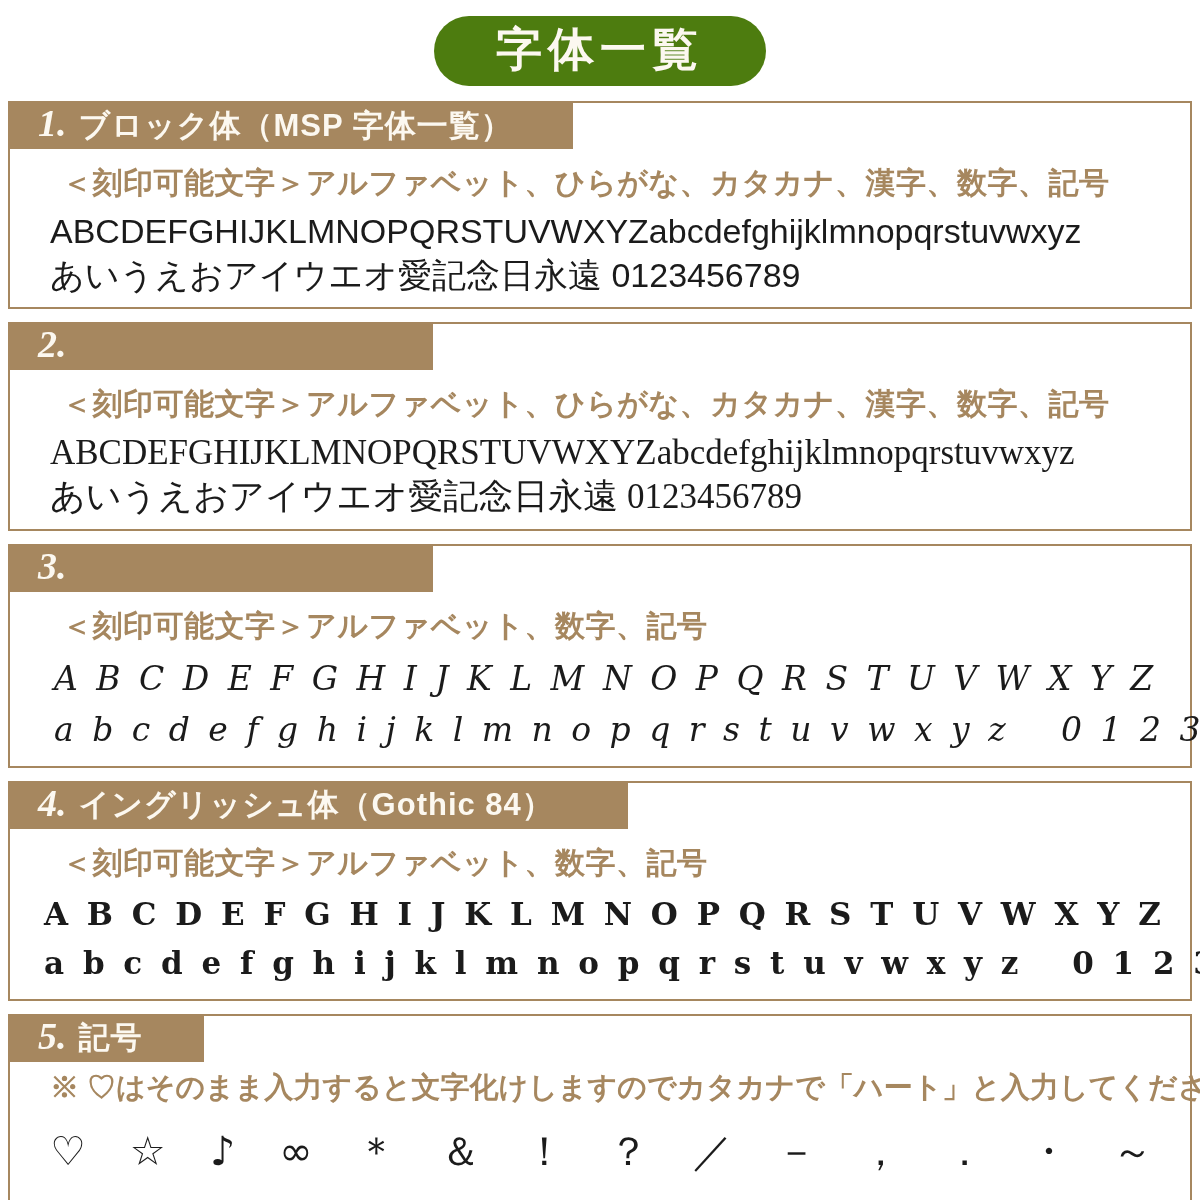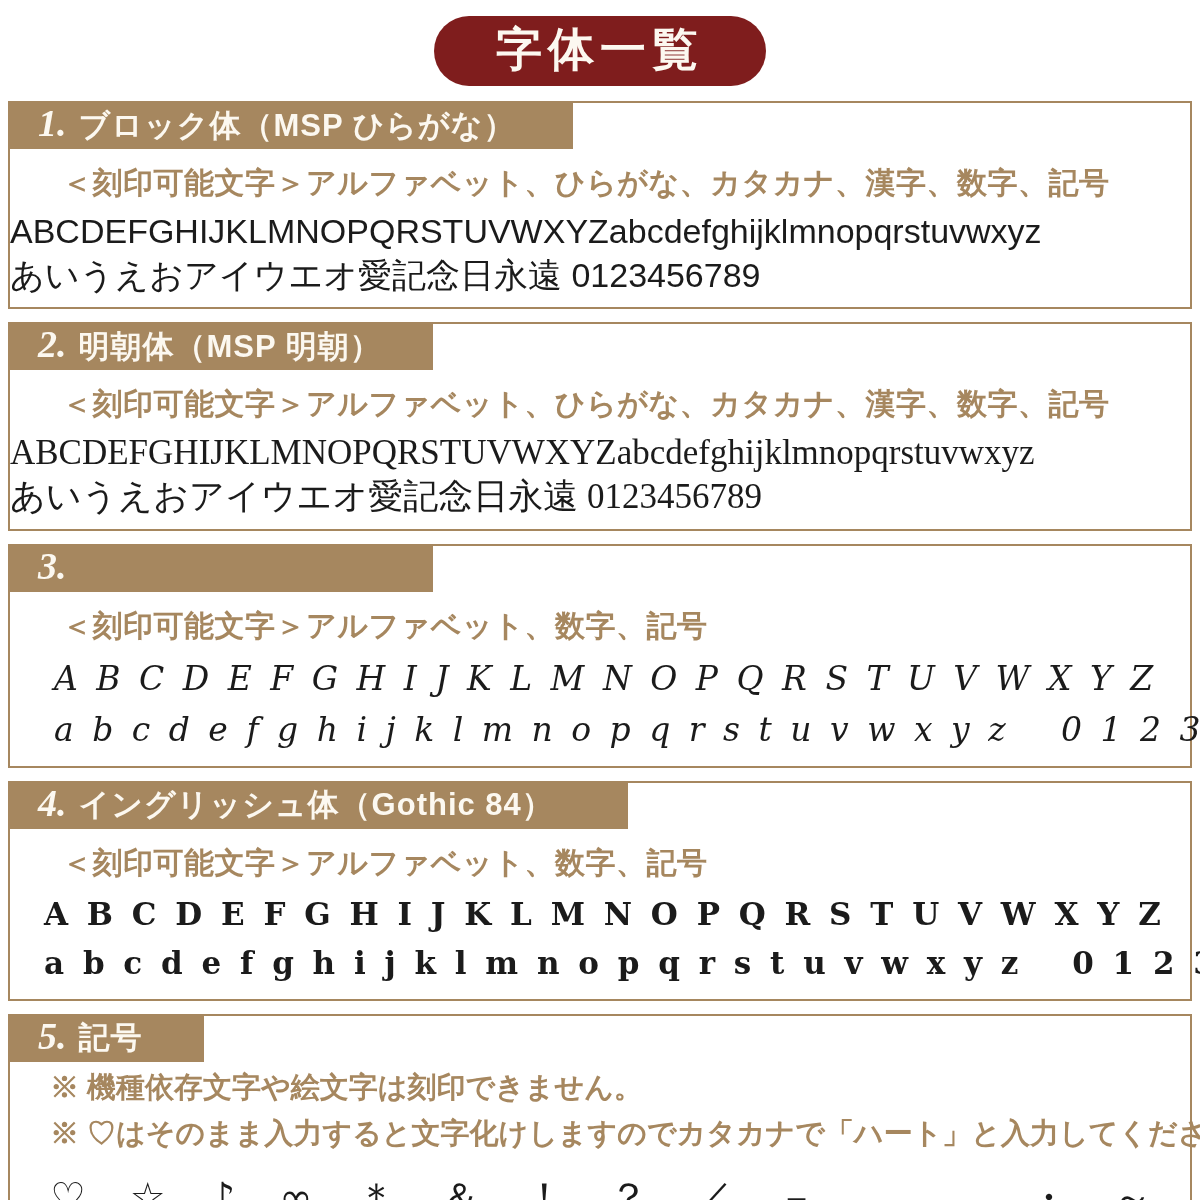--- a/index.html
+++ b/index.html
@@ -6,21 +6,21 @@
   html, body {
     width: 1200px; height: 1200px;
     background: #ffffff;
     font-family: "Liberation Sans", sans-serif;
     overflow: hidden;
   }
   
   .badge {
     width: fit-content;
     margin: 16px auto 15px auto;
-    background: #7f1d1d;
+    background: #4d7c0f;
     color: #FCF8F0;
     border-radius: 44px;
     padding: 10px 62px 14px 62px;
     font-size: 46px;
     font-weight: bold;
     letter-spacing: 6px;
     line-height: 1.0;
   }
   
   .box {
@@ -60,20 +60,21 @@
   .label {
     color: #A6875F;
     font-weight: bold;
     font-size: 30px;
     letter-spacing: 0.5px;
     padding: 12px 10px 6px 52px;
     white-space: nowrap;
   }
   .sample {
     color: #1B1B1B;
+    padding-left: 40px;
     white-space: nowrap;
   }
   .sample.gothic { font-family: "Liberation Sans", sans-serif; font-size: 34px; line-height: 1.28; letter-spacing: 0; }
   .sample.mincho { font-family: "Liberation Serif", serif;   font-size: 35px; line-height: 1.26; }
   .sample.script {
     font-family: "DejaVu Serif", serif;
     font-style: italic;
     font-size: 33px;
     letter-spacing: 4px;
     line-height: 1.55;
@@ -107,31 +108,30 @@
 </head>
 <body>
 
 <div class="badge">
   <span>字体一覧</span>
 </div>
 
 <section class="box" style="min-height:200px">
   <div class="bar" style="width:565px">
     <span class="num">1.</span>
-    <span class="ttl">ブロック体（MSP ひらがな）</span>
+    <span class="ttl">ブロック体（MSP 字体一覧）</span>
   </div>
   <div class="label">＜刻印可能文字＞アルファベット、ひらがな、カタカナ、漢字、数字、記号</div>
   <div class="sample gothic">ABCDEFGHIJKLMNOPQRSTUVWXYZabcdefghijklmnopqrstuvwxyz</div>
   <div class="sample gothic">あいうえおアイウエオ愛記念日永遠 0123456789</div>
 </section>
 
 <section class="box" style="min-height:205px">
   <div class="bar" style="width:425px">
     <span class="num">2.</span>
-    <span class="ttl">明朝体（MSP 明朝）</span>
   </div>
   <div class="label">＜刻印可能文字＞アルファベット、ひらがな、カタカナ、漢字、数字、記号</div>
   <div class="sample mincho">ABCDEFGHIJKLMNOPQRSTUVWXYZabcdefghijklmnopqrstuvwxyz</div>
   <div class="sample mincho">あいうえおアイウエオ愛記念日永遠 0123456789</div>
 </section>
 
 <section class="box" style="min-height:222px">
   <div class="bar" style="width:425px">
     <span class="num">3.</span>
   </div>
@@ -148,16 +148,15 @@
   <div class="label">＜刻印可能文字＞アルファベット、数字、記号</div>
   <div class="sample oldeng">A B C D E F G H I J K L M N O P Q R S T U V W X Y Z</div>
   <div class="sample oldeng">a b c d e f g h i j k l m n o p q r s t u v w x y z　 0 1 2 3 4 5 6 7 8 9</div>
 </section>
 
 <section class="box" style="min-height:200px">
   <div class="bar" style="width:196px">
     <span class="num">5.</span>
     <span class="ttl">記号</span>
   </div>
-  <div class="note">※ 機種依存文字や絵文字は刻印できません。</div>
   <div class="note">※ ♡はそのまま入力すると文字化けしますのでカタカナで「ハート」と入力してください。</div>
   <div class="symbols">♡　☆　♪　∞　＊　＆　！　？　／　－　，　．　・　～</div>
 </section>
 
 </body></html>

